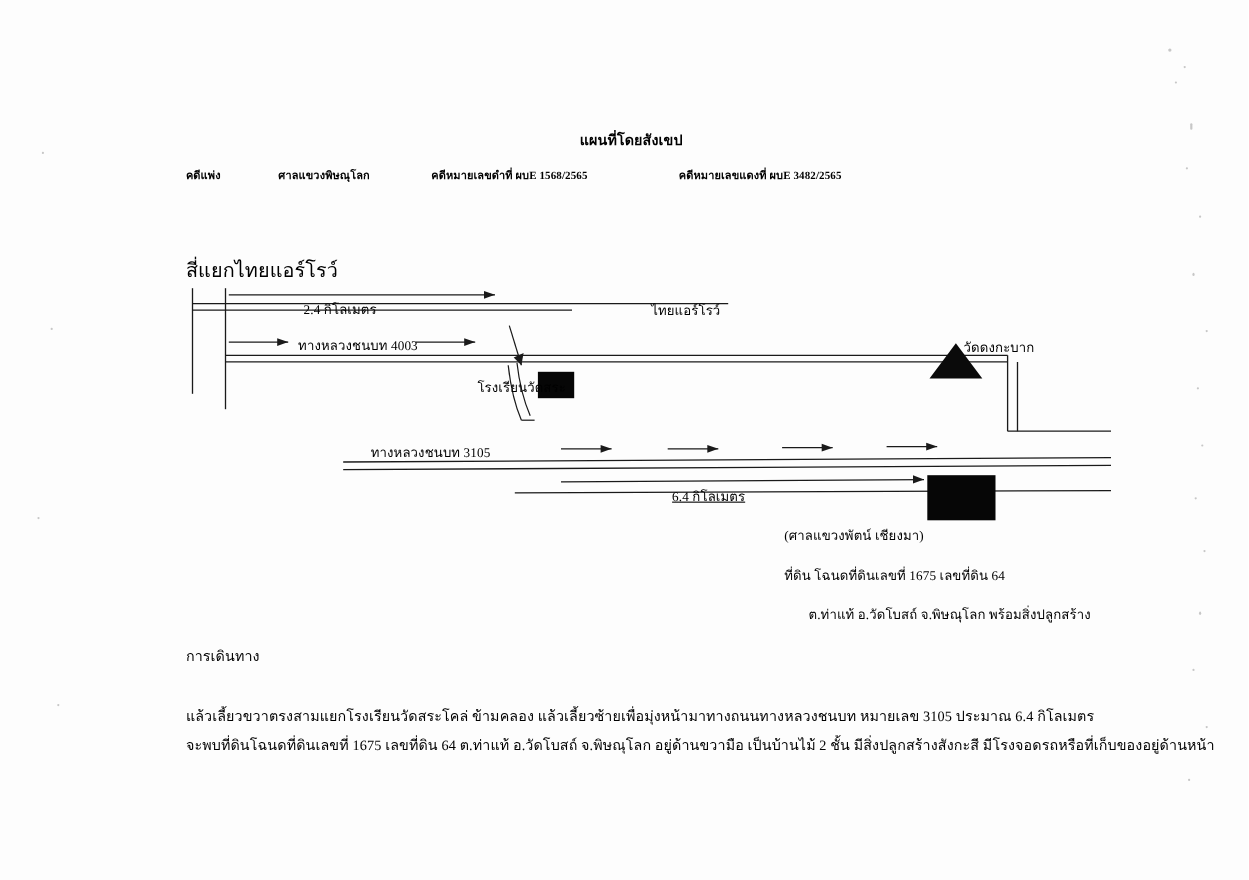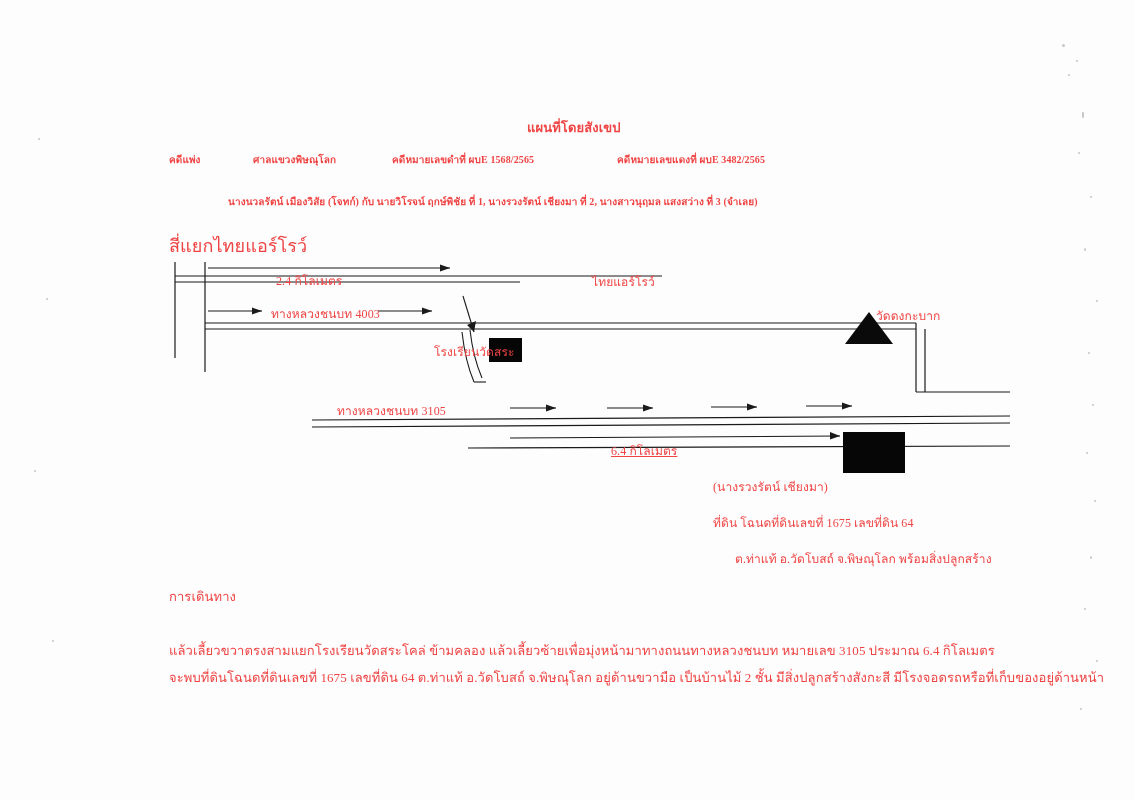--- a/index.html
+++ b/index.html
@@ -27,21 +27,21 @@
     background: #9a9a9a;
     border-radius: 50%;
     opacity: .55;
   }
 
   
   .t {
     position: absolute;
     white-space: nowrap;
     font-family: "Liberation Serif", "DejaVu Serif", serif;
-    color: #ef4444;
+    color: #000000;
     letter-spacing: .1px;
   }
 
   .title {
     font-size: 13px;
     font-weight: bold;
   }
   .hdr {
     font-size: 10px;
     font-weight: bold;
@@ -97,21 +97,20 @@
   <div class="speck" style="left:34px;top:470px;width:2px;height:2px;"></div>
   <div class="speck" style="left:52px;top:640px;width:2px;height:2px;"></div>
 
   <div class="t title" style="left:527px;top:117px;">แผนที่โดยสังเขป</div>
 
   <div class="t hdr" style="left:169px;top:152px;">คดีแพ่ง</div>
   <div class="t hdr" style="left:253px;top:152px;">ศาลแขวงพิษณุโลก</div>
   <div class="t hdr" style="left:392px;top:152px;">คดีหมายเลขดำที่ ผบE 1568/2565</div>
   <div class="t hdr" style="left:617px;top:152px;">คดีหมายเลขแดงที่ ผบE 3482/2565</div>
 
-  <div class="t hdr" style="left:228px;top:194px;">นางนวลรัตน์ เมืองวิสัย (โจทก์) กับ นายวิโรจน์ ฤกษ์พิชัย ที่ 1, นางรวงรัตน์ เชียงมา ที่ 2, นางสาวนุฤมล แสงสว่าง ที่ 3 (จำเลย)</div>
 
   <div class="t label" style="left:169px;top:231px;font-size:18px;">สี่แยกไทยแอร์โรว์</div>
 
   <svg class="map" viewBox="0 0 1135 800">
     <g stroke="#1a1a1a" fill="none" stroke-width="1.2">
 
       <line x1="175" y1="262" x2="175" y2="358"></line>
       <line x1="205" y1="262" x2="205" y2="372"></line>
 
       <line x1="175" y1="276" x2="662" y2="276"></line>
@@ -165,21 +164,21 @@
   <div class="blackbox" style="left:489px;top:338px;width:33px;height:24px;"></div>
   <div class="blackbox" style="left:843px;top:432px;width:62px;height:41px;"></div>
 
   <div class="t small" style="left:276px;top:271px;">2.4 กิโลเมตร</div>
   <div class="t small" style="left:592px;top:272px;">ไทยแอร์โรว์</div>
   <div class="t small" style="left:271px;top:304px;">ทางหลวงชนบท 4003</div>
   <div class="t small" style="left:434px;top:342px;">โรงเรียนวัดสระ</div>
   <div class="t small" style="left:876px;top:306px;">วัดดงกะบาก</div>
   <div class="t small" style="left:337px;top:401px;">ทางหลวงชนบท 3105</div>
   <div class="t small" style="left:611px;top:441px;text-decoration:underline;">6.4 กิโลเมตร</div>
-  <div class="t small" style="left:713px;top:477px;">(นางรวงรัตน์ เชียงมา)</div>
+  <div class="t small" style="left:713px;top:477px;">(ศาลแขวงพัตน์ เชียงมา)</div>
   <div class="t small" style="left:713px;top:513px;">ที่ดิน โฉนดที่ดินเลขที่ 1675 เลขที่ดิน 64</div>
   <div class="t small" style="left:735px;top:549px;">ต.ท่าแท้ อ.วัดโบสถ์ จ.พิษณุโลก พร้อมสิ่งปลูกสร้าง</div>
 
   <div class="t body-line" style="left:169px;top:586px;">การเดินทาง</div>
   <div class="t body-line" style="left:169px;top:640px;">แล้วเลี้ยวขวาตรงสามแยกโรงเรียนวัดสระโคล่ ข้ามคลอง แล้วเลี้ยวซ้ายเพื่อมุ่งหน้ามาทางถนนทางหลวงชนบท หมายเลข 3105 ประมาณ 6.4 กิโลเมตร</div>
   <div class="t body-line" style="left:169px;top:667px;">จะพบที่ดินโฉนดที่ดินเลขที่ 1675 เลขที่ดิน 64 ต.ท่าแท้ อ.วัดโบสถ์ จ.พิษณุโลก อยู่ด้านขวามือ เป็นบ้านไม้ 2 ชั้น มีสิ่งปลูกสร้างสังกะสี มีโรงจอดรถหรือที่เก็บของอยู่ด้านหน้า</div>
 
 </div>
 
 </body></html>

